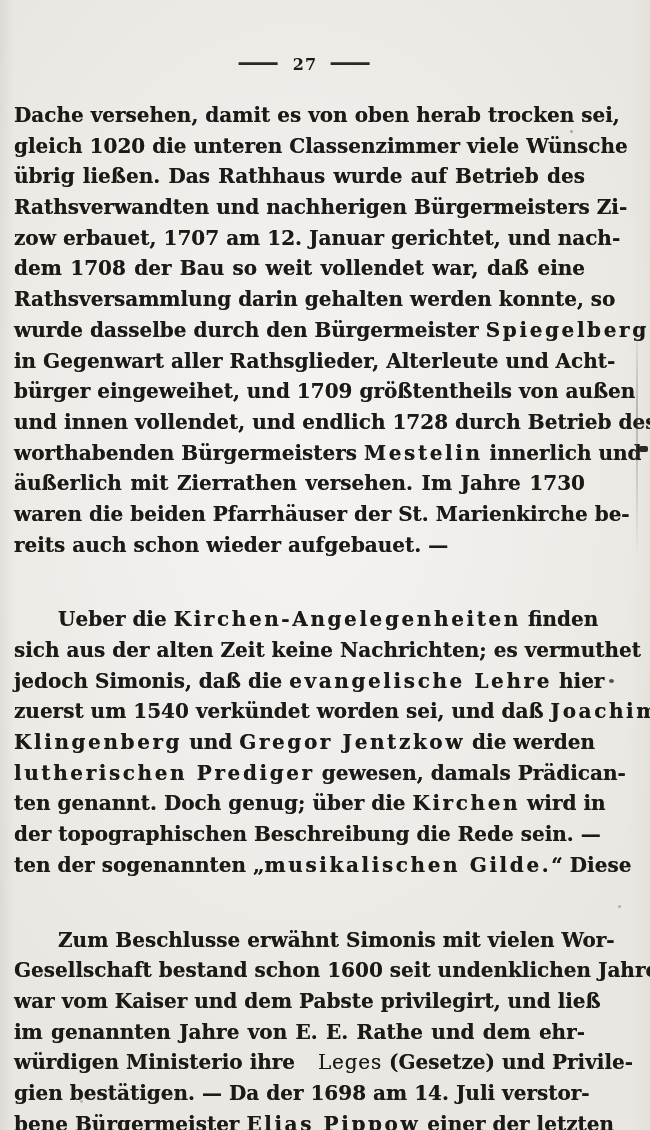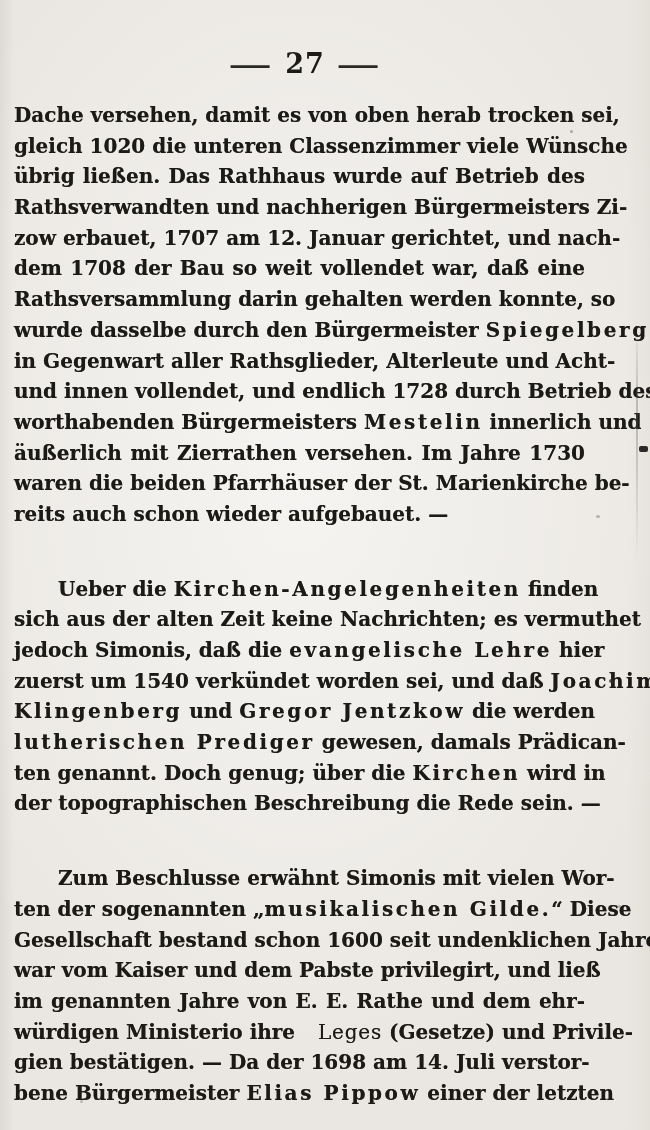--- a/index.html
+++ b/index.html
@@ -26,21 +26,21 @@
     letter-spacing: 1px;
   }
   .page-header .dash {
     display: inline-block;
     transform: scaleX(1.9);
     margin: 0 22px;
     color: #2a2825;
   }
   .page-header .pagenum {
     display: inline-block;
-    font-size: 27px;
+    font-size: 16px;
   }
   .text-block {
     position: absolute;
     top: 100px;
     left: 14px;
     width: 571px;
   }
   .line {
     height: 30.7px;
     line-height: 30.7px;
@@ -79,35 +79,36 @@
   <div class="text-block" id="text-block">
       <div class="line"><span>Dache versehen, damit es von oben herab trocken sei,</span></div>
       <div class="line"><span>gleich 1020 die unteren Classenzimmer viele Wünsche</span></div>
       <div class="line"><span>übrig ließen. Das Rathhaus wurde auf Betrieb des</span></div>
       <div class="line"><span>Rathsverwandten und nachherigen Bürgermeisters Zi-</span></div>
       <div class="line"><span>zow erbauet, 1707 am 12. Januar gerichtet, und nach-</span></div>
       <div class="line"><span>dem 1708 der Bau so weit vollendet war, daß eine</span></div>
       <div class="line"><span>Rathsversammlung darin gehalten werden konnte, so</span></div>
       <div class="line"><span>wurde dasselbe durch den Bürgermeister </span><span class="sp">Spiegelberg</span></div>
       <div class="line"><span>in Gegenwart aller Rathsglieder, Alterleute und Acht-</span></div>
+      <div class="line"><span>bürger eingeweihet, und 1709 größtentheils von außen</span></div>
       <div class="line"><span>und innen vollendet, und endlich 1728 durch Betrieb des</span></div>
       <div class="line"><span>worthabenden Bürgermeisters </span><span class="sp">Mestelin</span><span> innerlich und</span></div>
       <div class="line"><span>äußerlich mit Zierrathen versehen. Im Jahre 1730</span></div>
       <div class="line"><span>waren die beiden Pfarrhäuser der St. Marienkirche be-</span></div>
       <div class="line ragged"><span>reits auch schon wieder aufgebauet. —</span></div>
       <div class="line indent"><span>Ueber die </span><span class="sp">Kirchen-Angelegenheiten</span><span> finden</span></div>
       <div class="line"><span>sich aus der alten Zeit keine Nachrichten; es vermuthet</span></div>
       <div class="line"><span>jedoch Simonis, daß die </span><span class="sp">evangelische Lehre</span><span> hier</span></div>
       <div class="line"><span>zuerst um 1540 verkündet worden sei, und daß </span><span class="sp">Joachim</span></div>
       <div class="line"><span class="sp">Klingenberg</span><span> und </span><span class="sp">Gregor Jentzkow</span><span> die werden</span></div>
       <div class="line"><span class="sp">lutherischen Prediger</span><span> gewesen, damals Prädican-</span></div>
       <div class="line"><span>ten genannt. Doch genug; über die </span><span class="sp">Kirchen</span><span> wird in</span></div>
       <div class="line ragged"><span>der topographischen Beschreibung die Rede sein. —</span></div>
+      <div class="line"><span>ten der sogenannten „</span><span class="sp">musikalischen Gilde.</span><span>“ Diese</span></div>
       <div class="line indent"><span>Zum Beschlusse erwähnt Simonis mit vielen Wor-</span></div>
-      <div class="line"><span>ten der sogenannten „</span><span class="sp">musikalischen Gilde.</span><span>“ Diese</span></div>
       <div class="line"><span>Gesellschaft bestand schon 1600 seit undenklichen Jahren,</span></div>
       <div class="line"><span>war vom Kaiser und dem Pabste privilegirt, und ließ</span></div>
       <div class="line"><span>im genannten Jahre von E. E. Rathe und dem ehr-</span></div>
       <div class="line"><span>würdigen Ministerio ihre </span><span class="ant">Leges</span><span> (Gesetze) und Privile-</span></div>
       <div class="line"><span>gien bestätigen. — Da der 1698 am 14. Juli verstor-</span></div>
       <div class="line"><span>bene Bürgermeister </span><span class="sp">Elias Pippow</span><span> einer der letzten</span></div>
     </div>
 
   <div class="fold"></div>
   <div class="artifact speck-a"></div>

